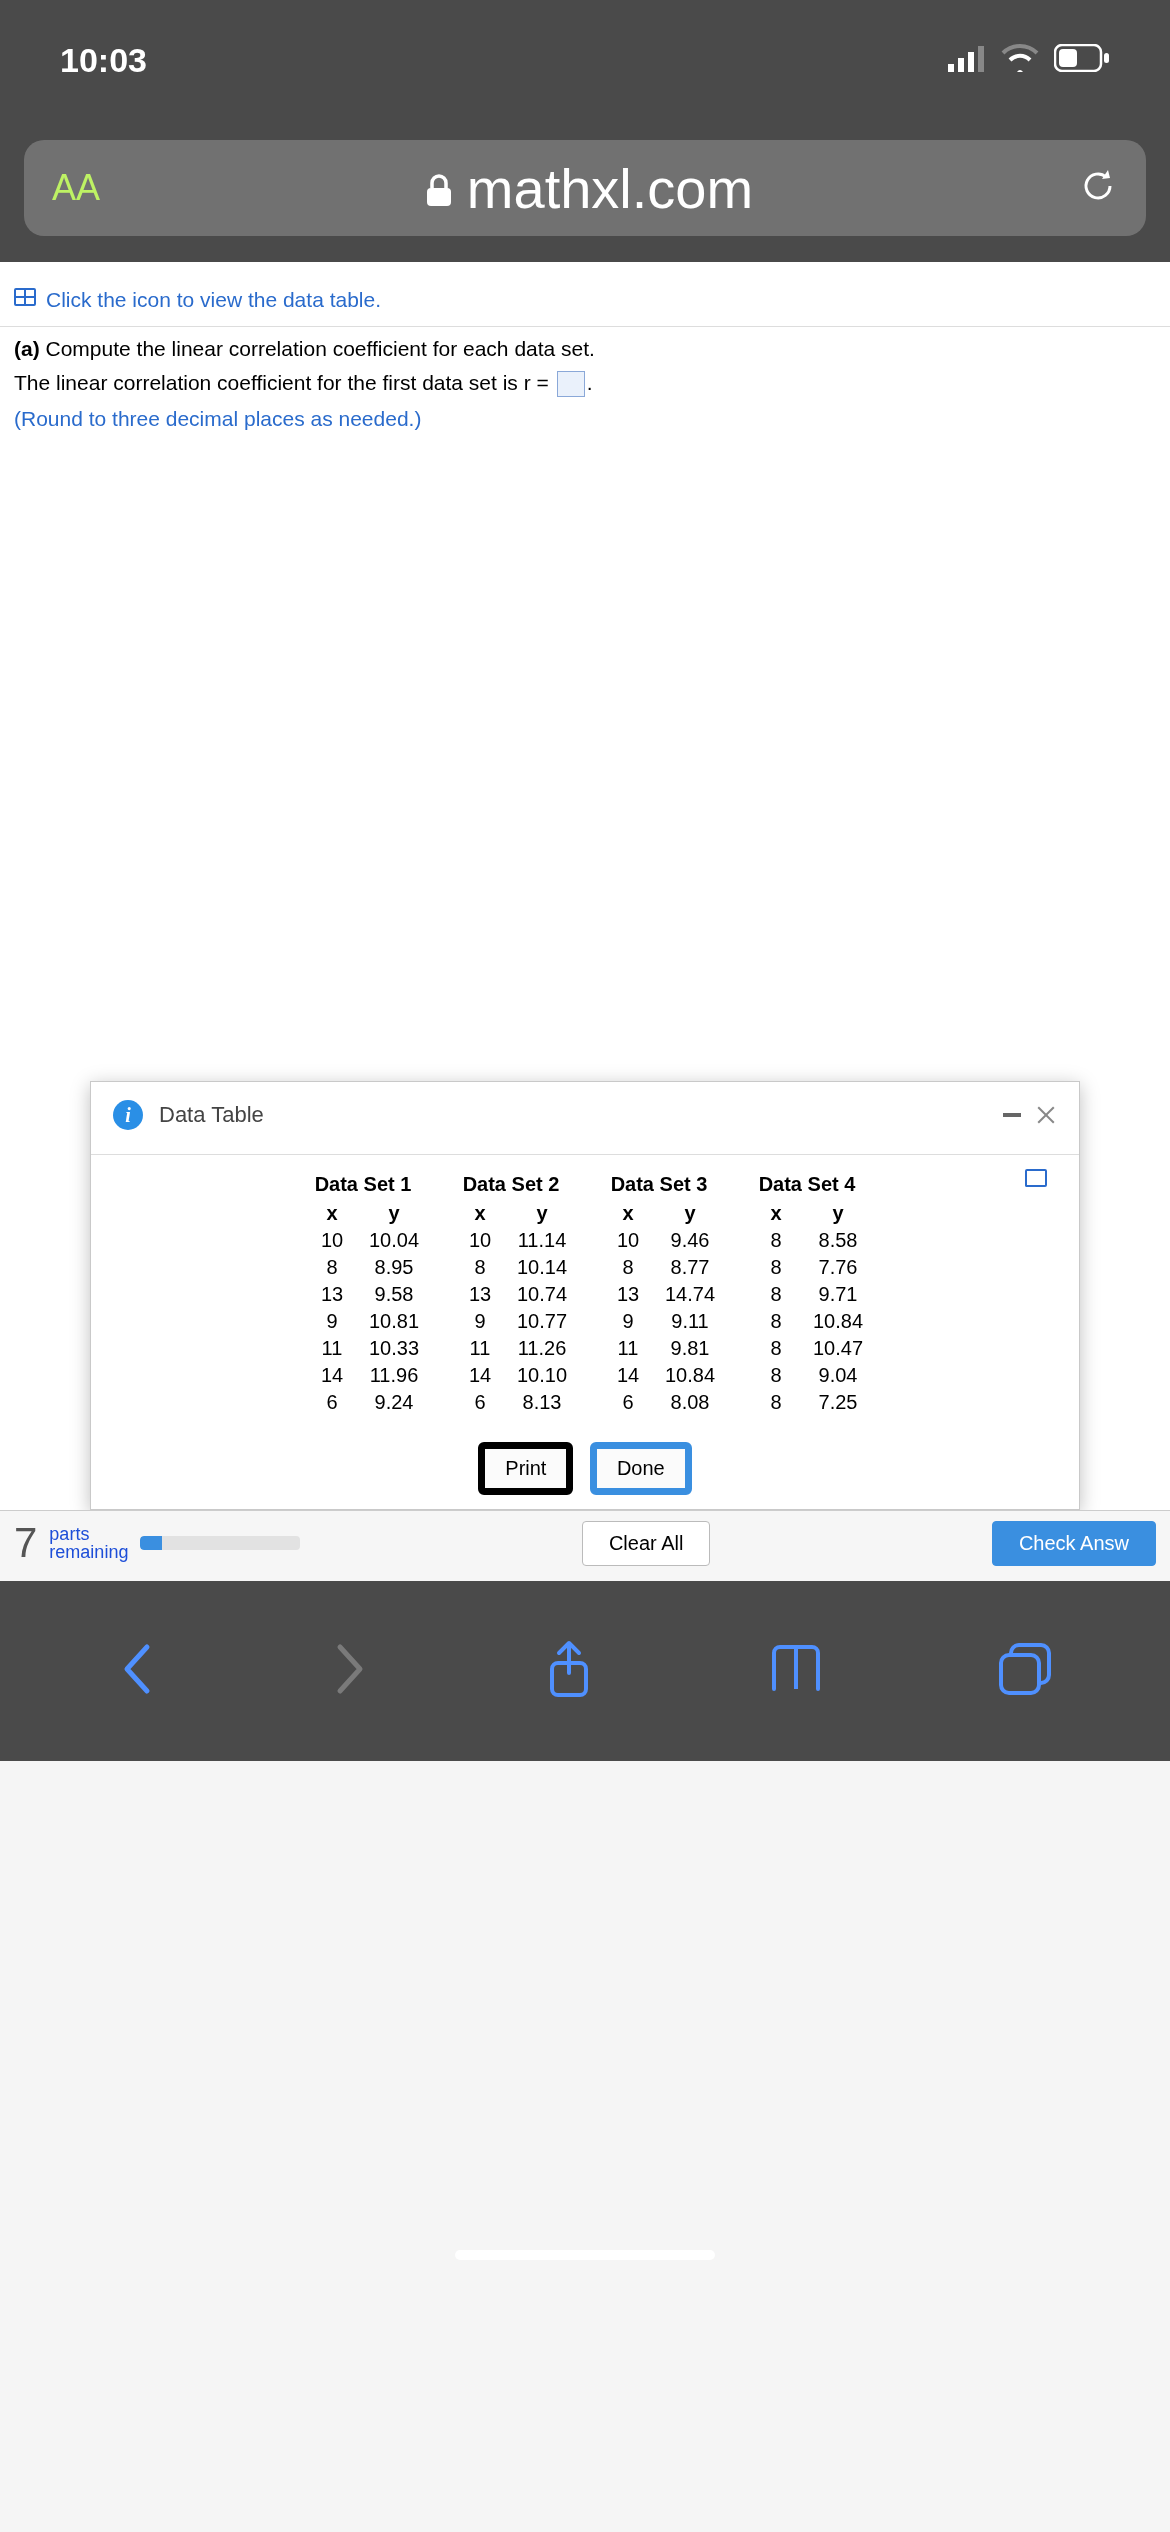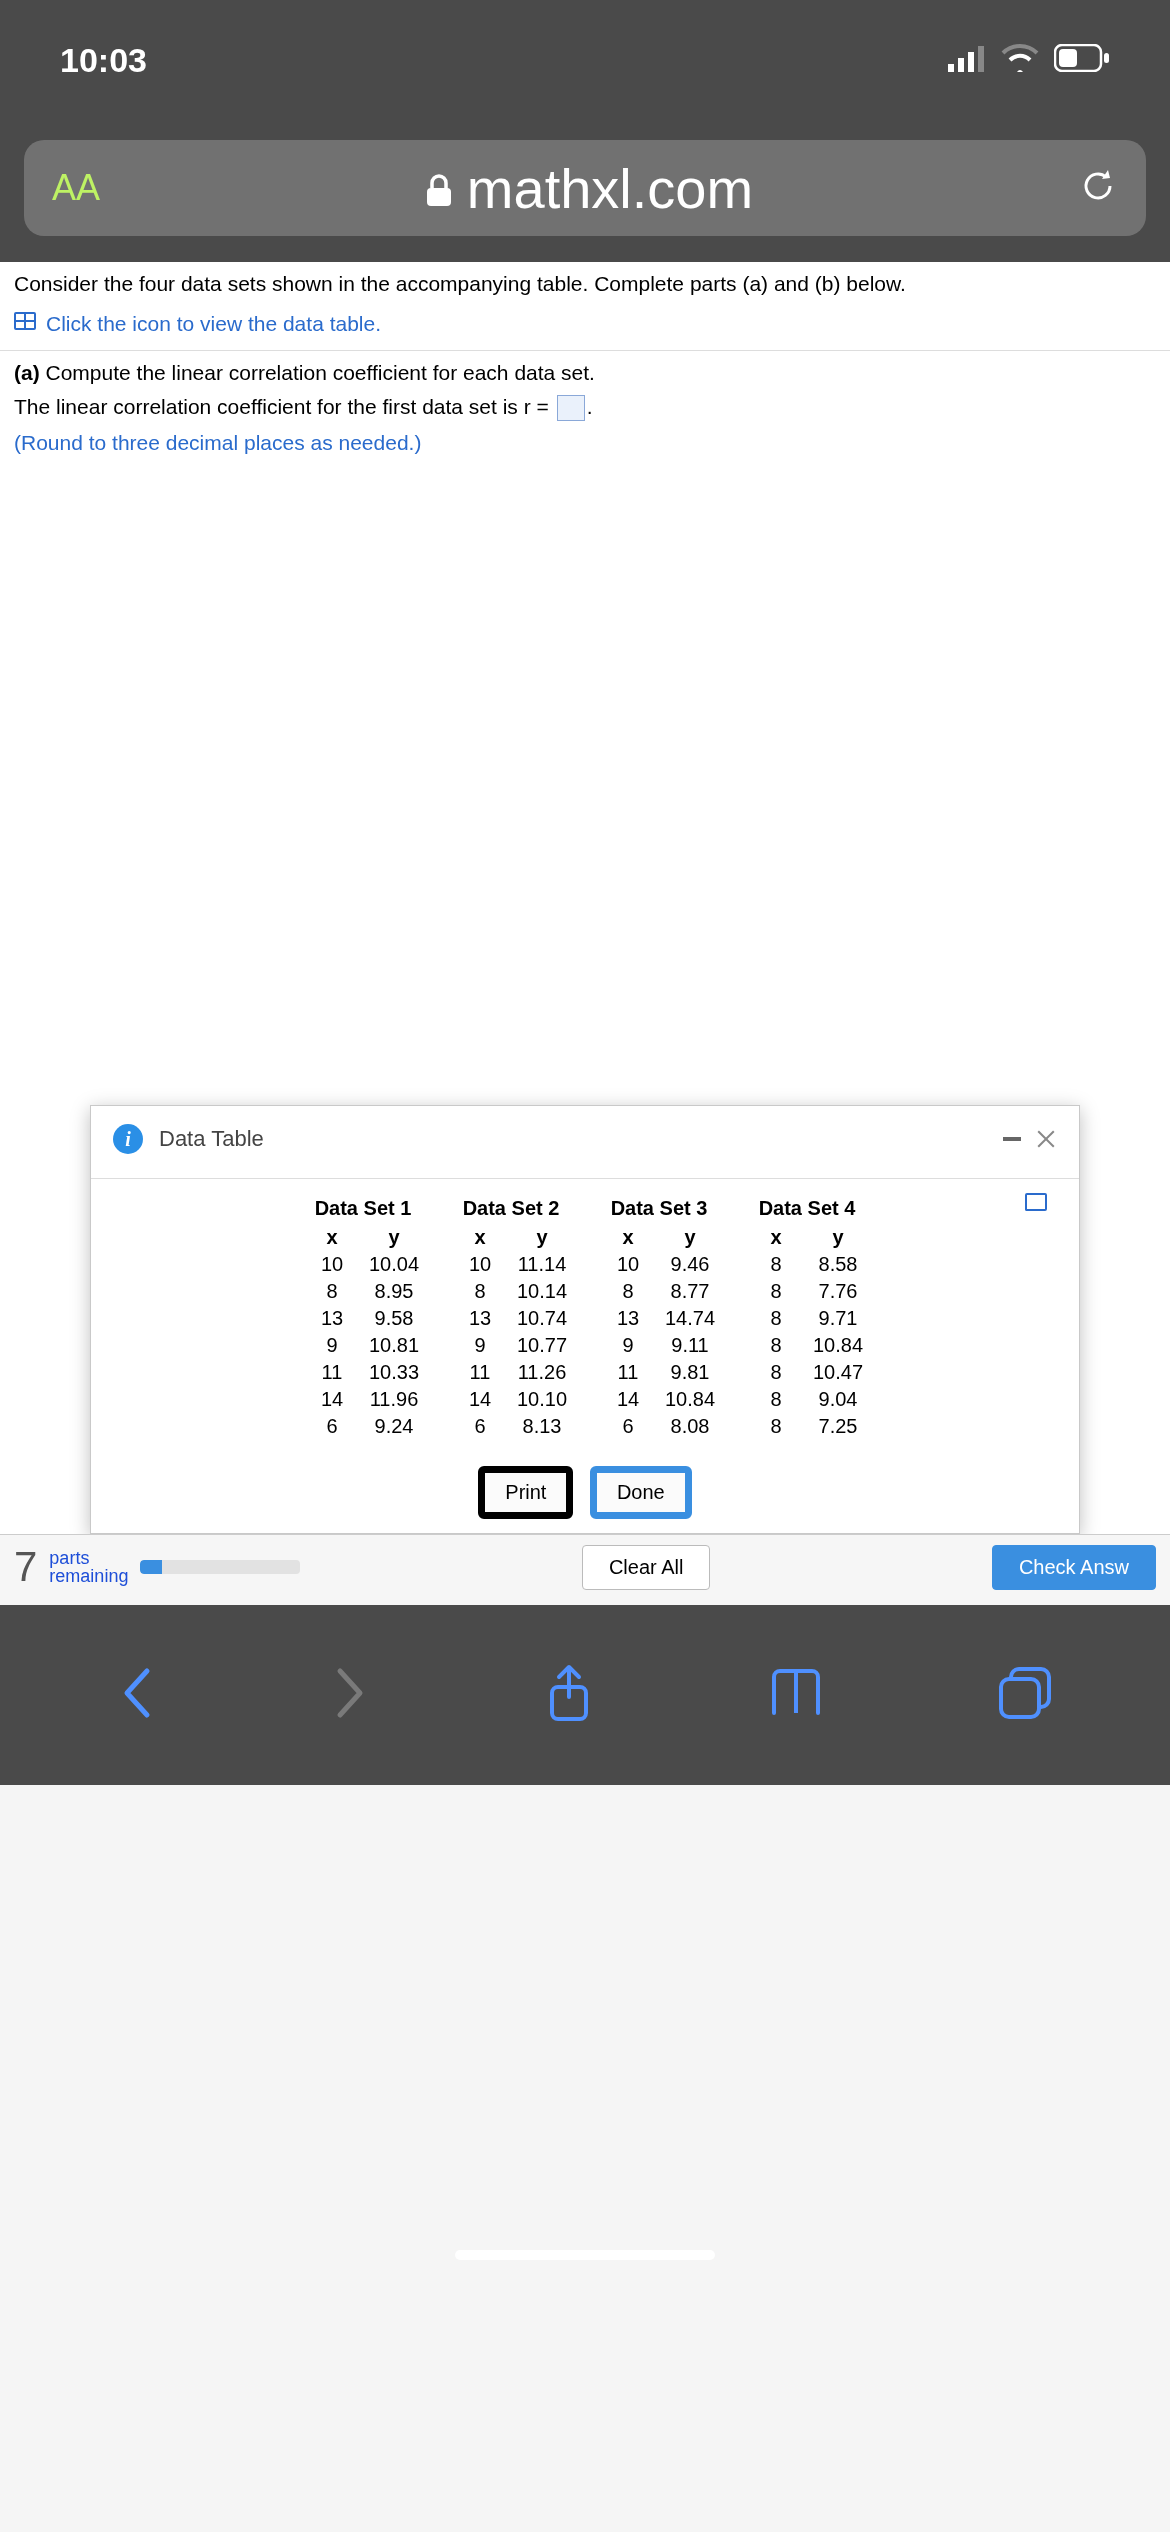--- a/index.html
+++ b/index.html
@@ -130,21 +130,20 @@
       <svg width="40" height="40" viewBox="0 0 40 40">
             <path d="M32 20 a12 12 0 1 1 -4 -9" stroke="#fff" stroke-width="3" fill="none"></path>
             <path d="M30 4 l2 8 l-8 1 z" fill="#fff"></path>
           </svg>
     </span>
   </div>
 </div>
 
 <div class="page">
   <div class="question">
-    <div>Consider the four data sets shown in the accompanying table. Complete parts (a) and (b) below.</div>
     <div class="link-row">
       <span class="table-ic"></span>
       <span class="link-text">Click the icon to view the data table.</span>
     </div>
   </div>
 
   <div class="part">
     <div>
       <span class="bold">(a)</span><span> Compute the linear correlation coefficient for each data set.</span>
     </div>

